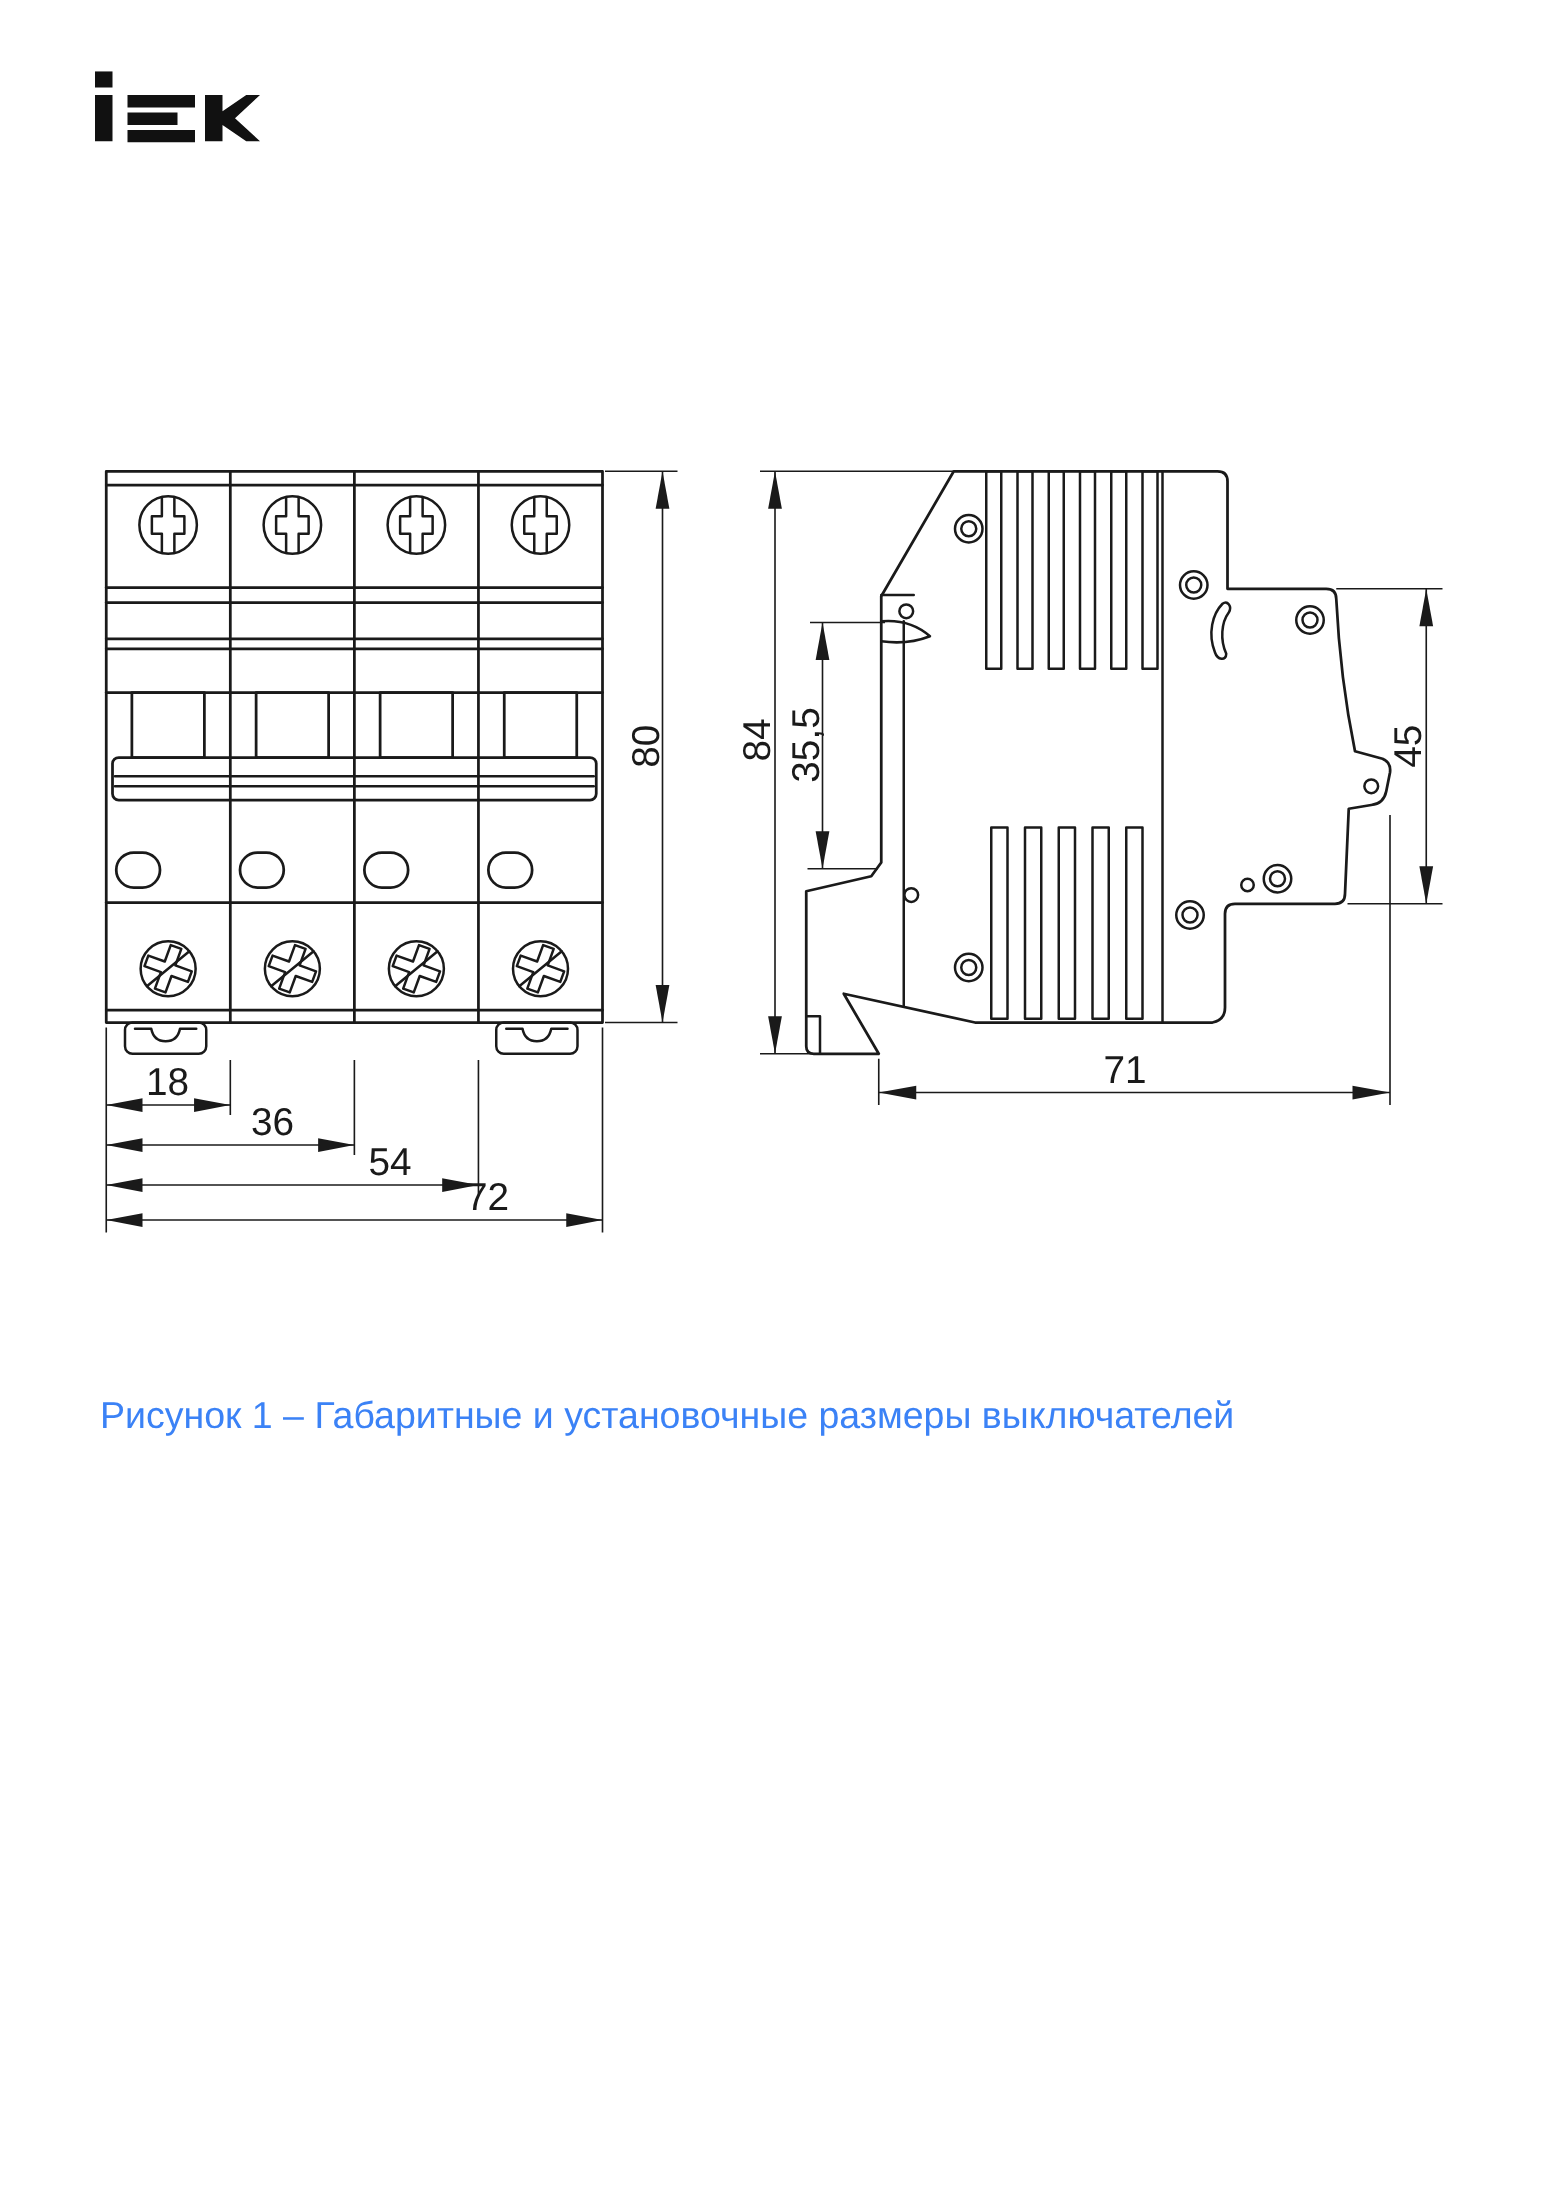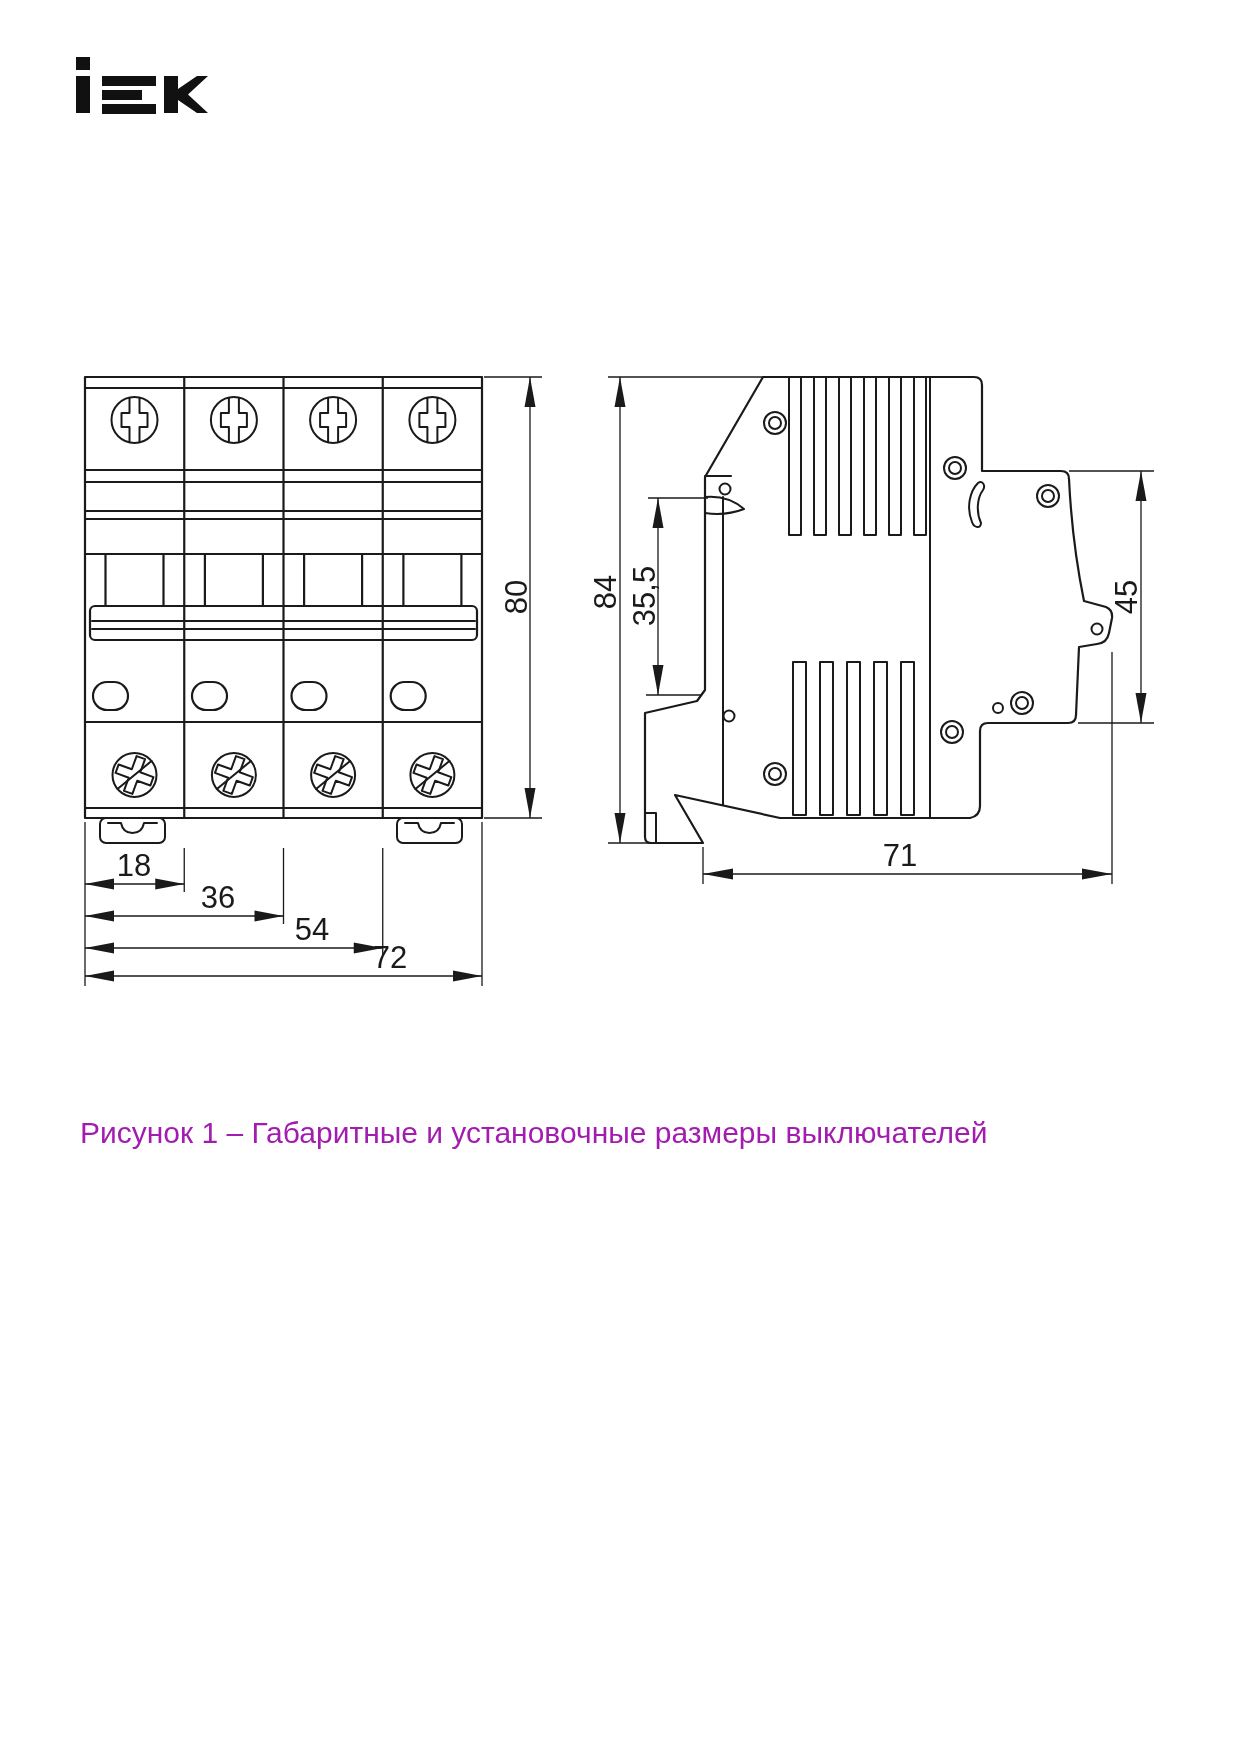--- a/index.html
+++ b/index.html
@@ -1,20 +1,20 @@
 <!DOCTYPE html>
 <html><head>
 <meta charset="utf-8">
 <style>
   html,body{margin:0;padding:0;background:#fff;}
   .page{position:relative;width:1240px;height:1750px;background:#ffffff;overflow:hidden;
         font-family:"Liberation Sans",sans-serif;}
   .logo{position:absolute;left:76px;top:57px;}
   .drawing{position:absolute;left:0;top:0;}
-  .caption{position:absolute;left:80px;top:1116px;font-size:30px;color:#a21caf;
+  .caption{position:absolute;left:80px;top:1116px;font-size:30px;color:#3b82f6;
            font-family:"Liberation Sans",sans-serif;letter-spacing:0;}
   svg text{font-family:"Liberation Sans",sans-serif;font-size:31px;fill:#1a1a1a;}
   .ol{stroke:#1a1a1a;fill:none;stroke-width:2.2;stroke-linejoin:round;stroke-linecap:round;}
   .dt{stroke:#1a1a1a;fill:none;stroke-width:2;stroke-linejoin:round;stroke-linecap:round;}
   .dim{stroke:#1a1a1a;fill:none;stroke-width:1.3;}
   .arr{fill:#1a1a1a;stroke:none;}
 </style>
 </head>
 <body>
 

